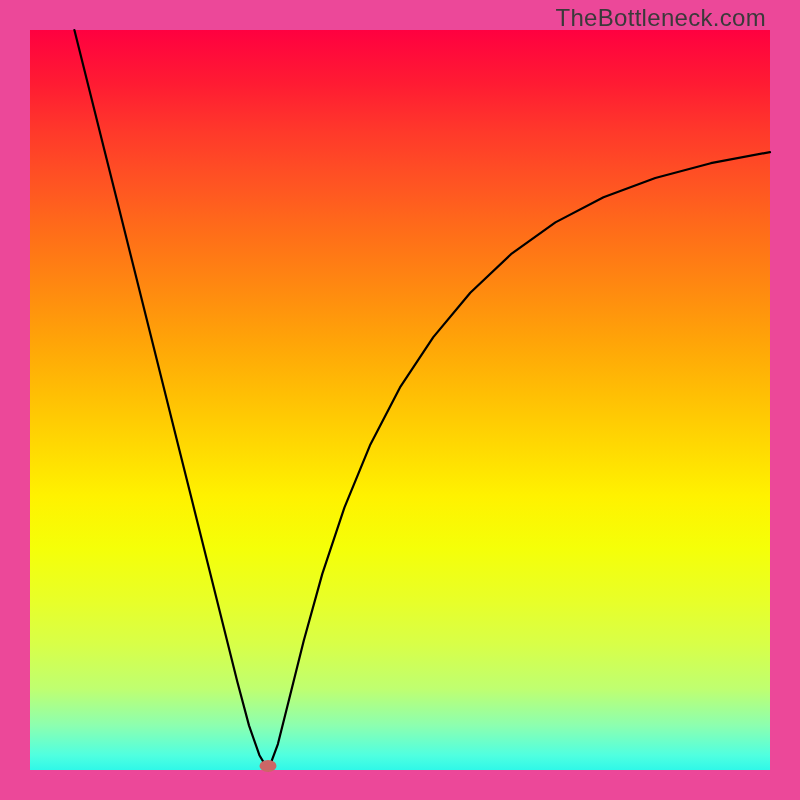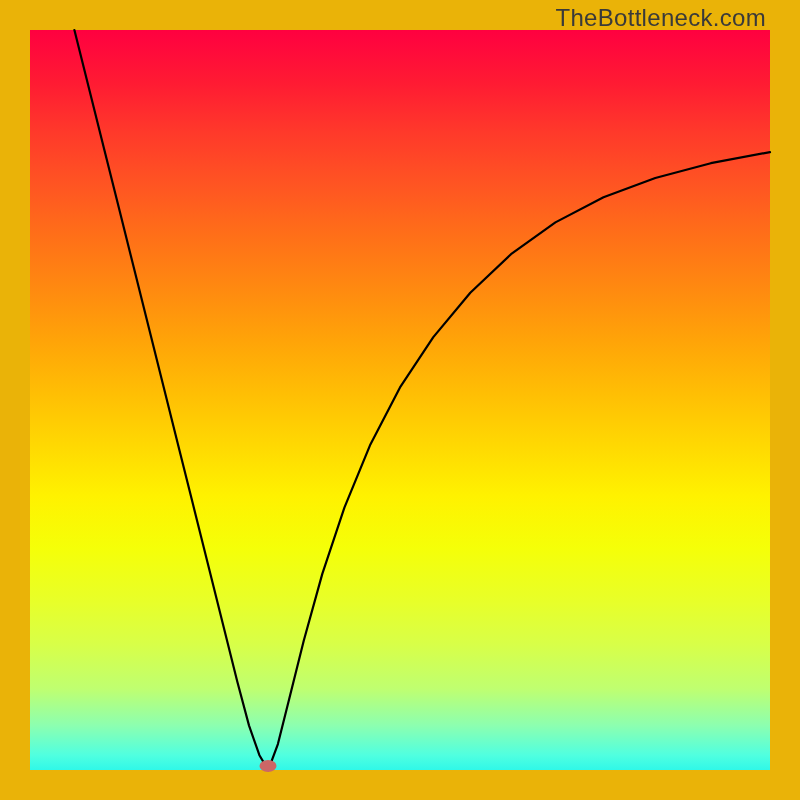--- a/index.html
+++ b/index.html
@@ -1,21 +1,21 @@
 <!DOCTYPE html>
 <html><head>
 <meta charset="utf-8">
 <style>
   * { margin: 0; padding: 0; box-sizing: border-box; }
   html, body { width: 800px; height: 800px; overflow: hidden; background: #000; }
   .frame {
     position: relative;
     width: 800px;
     height: 800px;
-    background: #eab308;
+    background: #ec4899;
   }
   .plot-area {
     position: absolute;
     left: 30px;
     top: 30px;
     width: 740px;
     height: 740px;
     background: linear-gradient(to bottom,
       #ff0040 0%,
       #ff1a33 7%,

